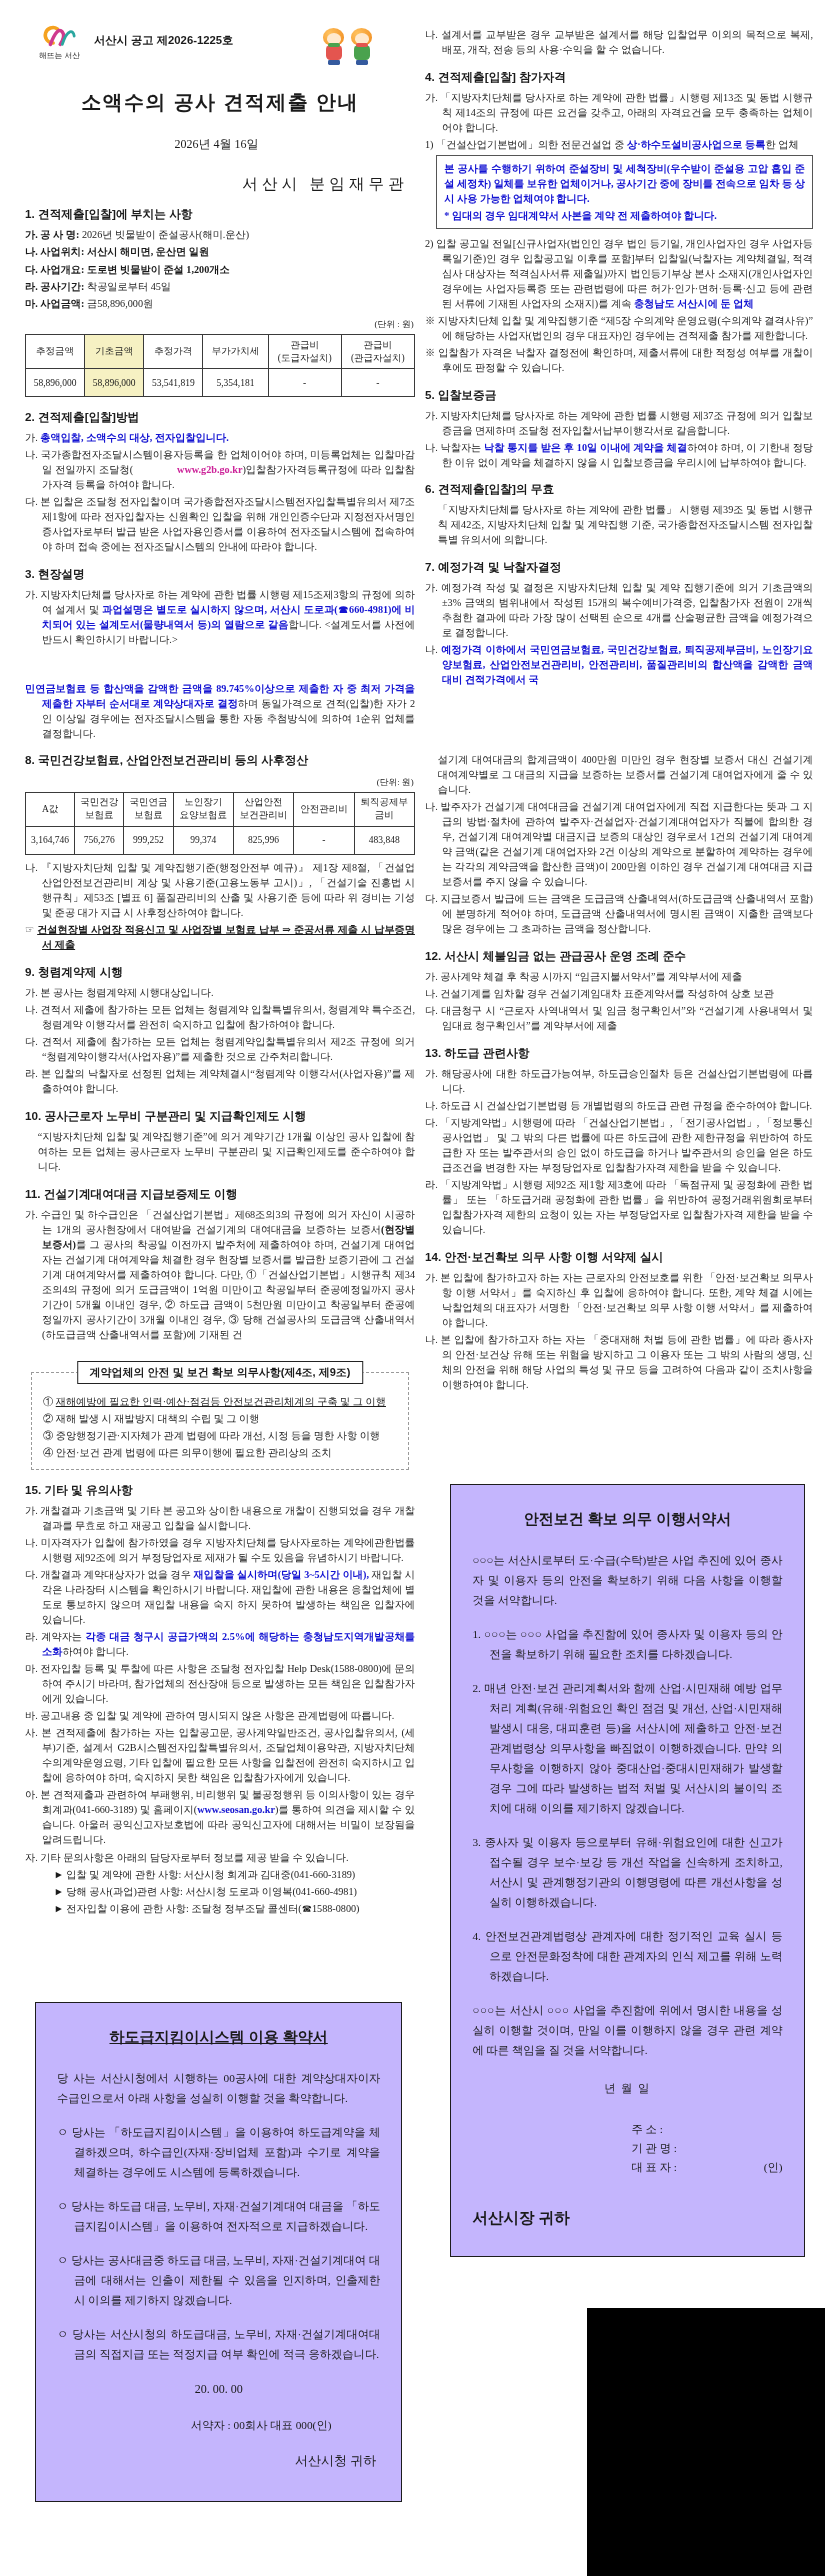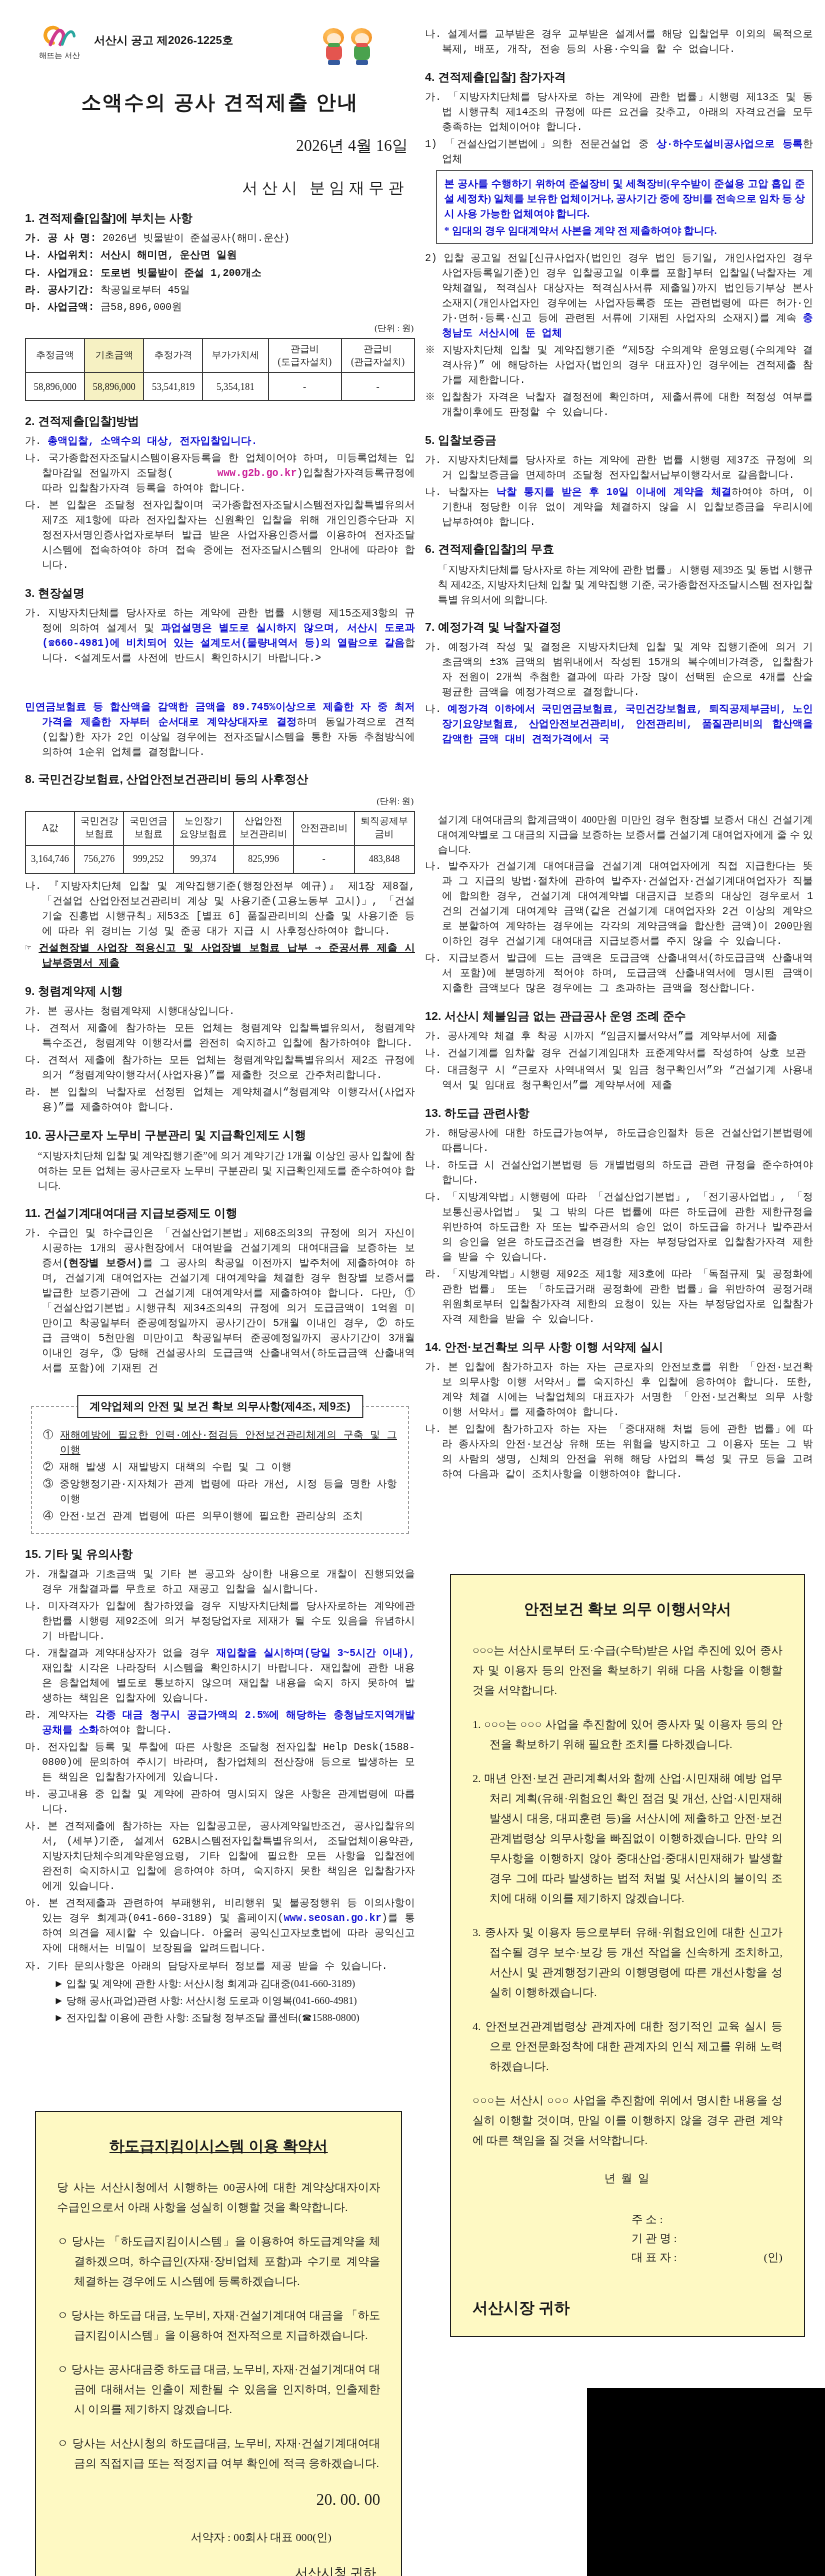--- a/index.html
+++ b/index.html
@@ -18,21 +18,21 @@
 
   .page-title{text-align:center;font-family:"Liberation Sans","DejaVu Sans",sans-serif;
               font-weight:bold;font-size:20px;letter-spacing:1.4px;margin:10px 0 7px;}
   .date-block{text-align:right;margin:20px 7px 7px 0;}
   .doc-date{font-size:11.3px;}
   .doc-issuer{font-size:15.5px;letter-spacing:4.2px;margin-top:5.7px;}
 
   .sec-h{font-family:"Liberation Sans","DejaVu Sans",sans-serif;font-weight:bold;
          font-size:11.7px;margin:12.7px 0 5px;}
   .para{font-size:10.2px;line-height:15px;margin:0 0 2.1px;text-align:justify;}
-  .hang{padding-left:17px;text-indent:-17px;font-family:Liberation Mono, monospace;}
+  .hang{padding-left:17px;text-indent:-17px;}
   .hang2{padding-left:30px;text-indent:-14px;}
   .sub{margin-left:12.7px;}
   .cont-gap{margin-top:34px;}
   .b{font-weight:bold;}
   .bb{color:#1414d2;font-weight:bold;}
   .rb{color:#ea2112;font-weight:bold;}
   .mg{color:#cc2299;font-weight:bold;padding-left:44px;}
   .lk{color:#1414d2;font-weight:bold;}
   .ub{font-weight:bold;text-decoration:underline;}
   .u{text-decoration:underline;}
@@ -46,29 +46,29 @@
   td.av,th.av{font-weight:bold;}
 
   .bluebox{border:0.7px solid #555;padding:5px 7px 4.2px;margin:3.5px 0 6.4px 11.3px;}
   .bluebox .para{margin-bottom:1.4px;}
 
   .dashbox{border:0.7px dashed #9a9a9a;padding:21px 11.3px 7px;margin:30px 5.7px 4.2px;position:relative;}
   .dashtitle{position:absolute;top:-11.3px;left:50%;transform:translateX(-50%);
              border:1.4px solid #222;background:#fff;padding:2.8px 11.3px;white-space:nowrap;
              font-family:"Liberation Sans","DejaVu Sans",sans-serif;font-weight:bold;font-size:11px;}
 
-  .docbox{border:1.4px solid #1d1d1d;padding:21px 21px 17px;background:#fef9c3;}
+  .docbox{border:1.4px solid #1d1d1d;padding:21px 21px 27px;background:#c4b5fd;}
   .docbox-l{margin:86px 12.7px 0 10px;}
   .docbox-r{margin:92px 8.5px 0 25.4px;}
   .doc-title{text-align:center;font-family:"Liberation Sans","DejaVu Sans",sans-serif;
              font-weight:bold;font-size:15px;margin:4.2px 0 21px;}
   .doc-title.u{text-decoration:underline;}
   .doc-p{font-size:11.3px;line-height:20px;text-align:justify;margin:0 0 14px;}
   .doc-hang{padding-left:17px;text-indent:-17px;}
-  .doc-date{text-align:right;font-size:16px;margin:18.4px 0 21px;}
+  .doc-date{text-align:center;font-size:12px;margin:18.4px 0 21px;}
   .doc-signer{text-align:center;font-size:11.3px;margin:7px 0 18.4px;padding-left:85px;}
   .doc-recip-r{text-align:right;font-size:13px;margin:2.8px 4.2px 4.2px 0;}
   .doc-dateline{text-align:center;font-size:11.3px;letter-spacing:1.4px;margin:21px 0 24px;}
   .sigrow{display:flex;font-size:11.3px;line-height:19px;padding-left:159px;}
   .sigrow .seal{margin-left:auto;}
   .doc-recip-big{font-family:"Liberation Sans","DejaVu Sans",sans-serif;font-weight:bold;
                  font-size:15.5px;margin-top:31px;}
   .blackblock{width:239px;height:813px;background:#000;margin-top:51px;margin-left:162px;}
 
   

